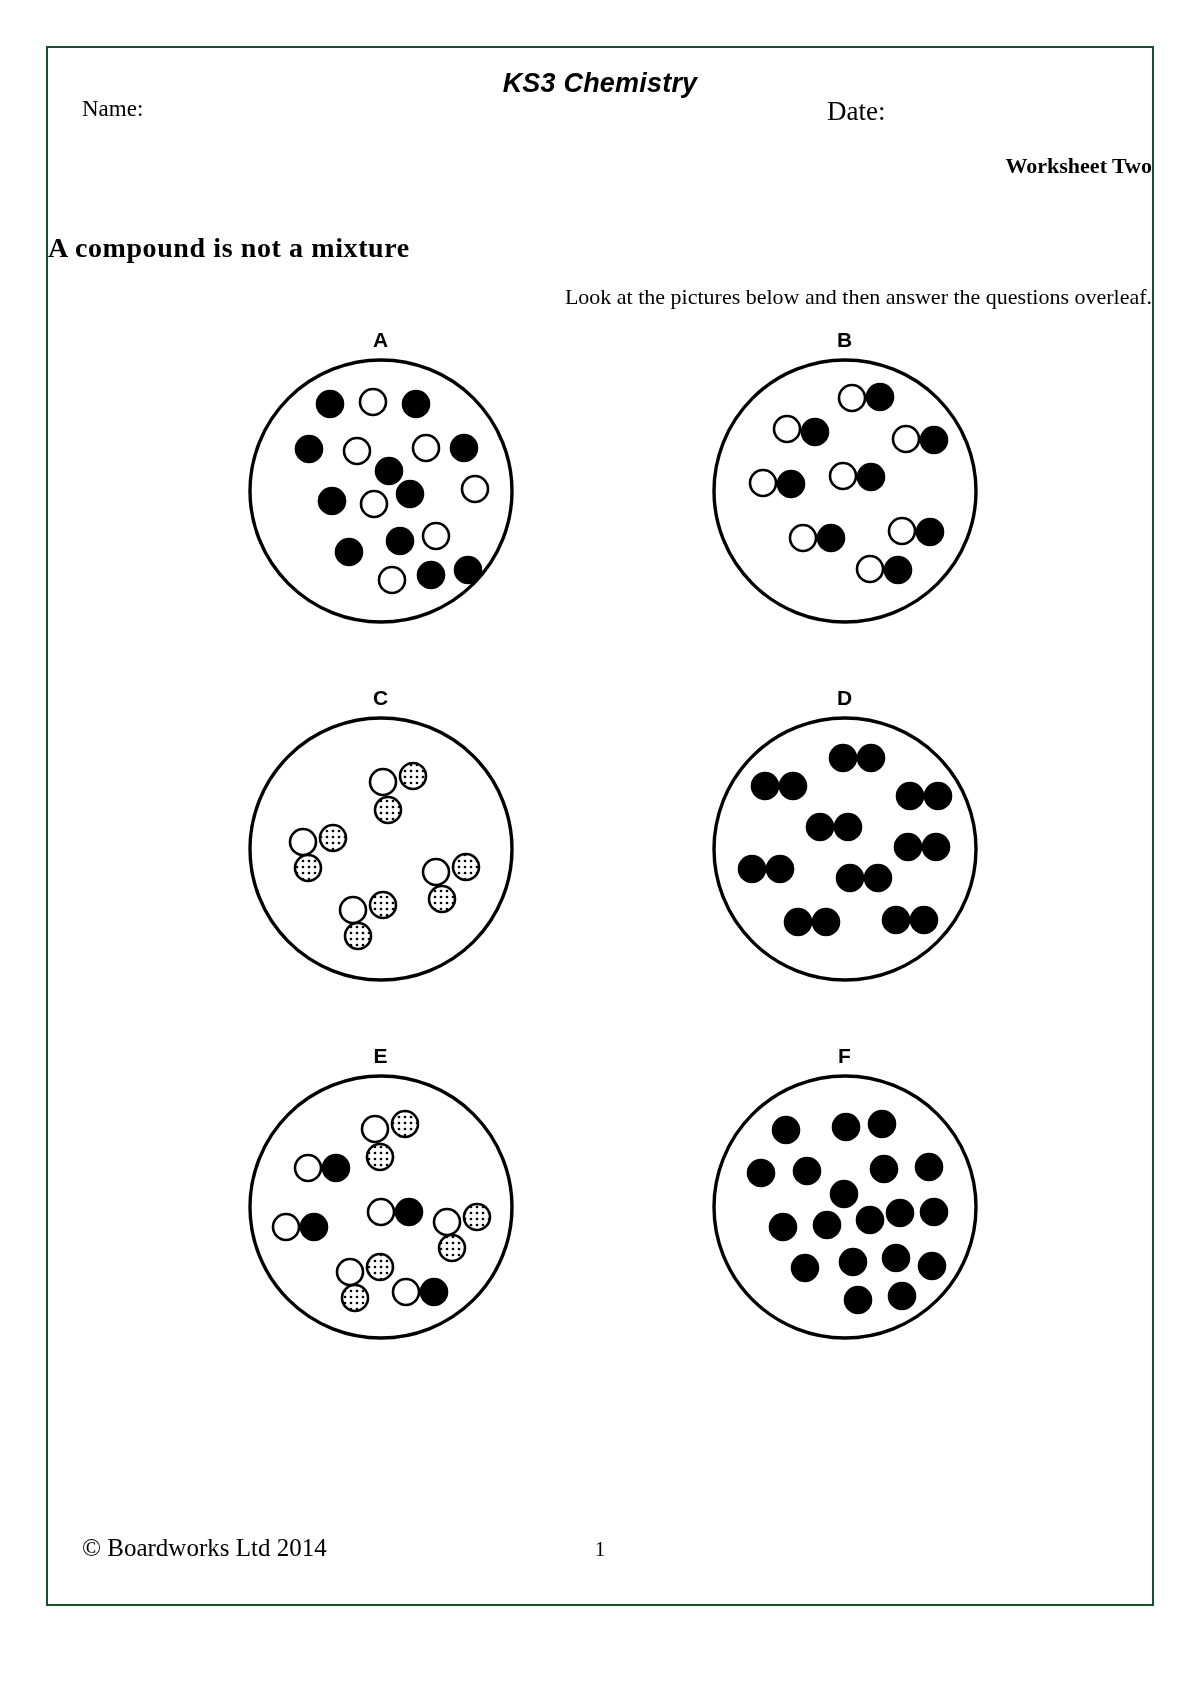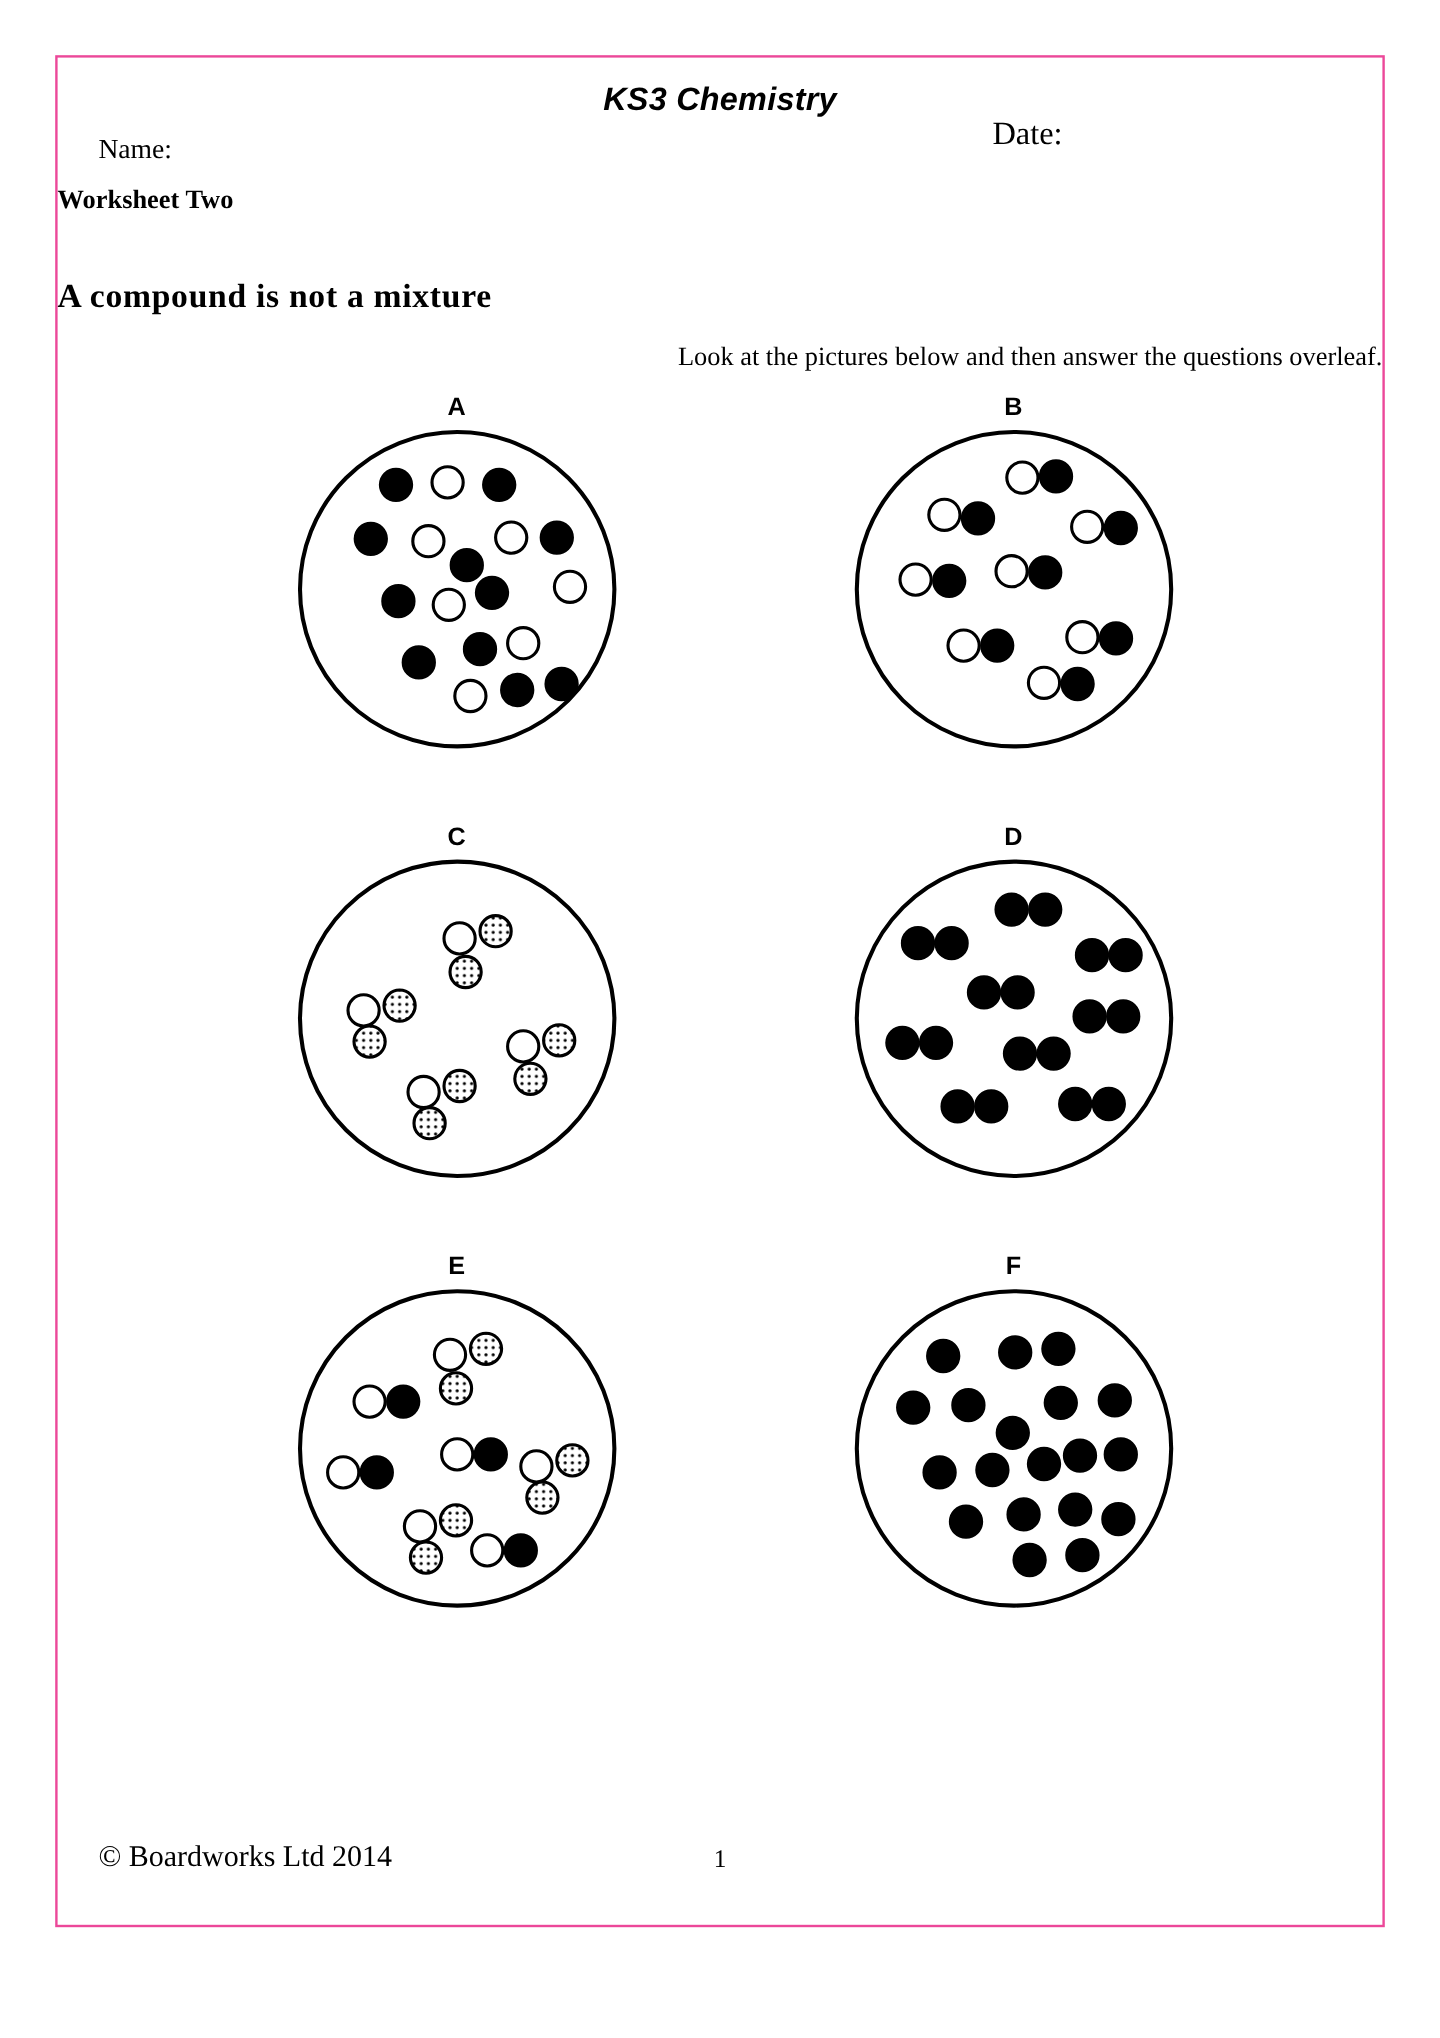--- a/index.html
+++ b/index.html
@@ -16,21 +16,21 @@
     overflow: hidden;
   }
 
   
   #page-frame {
     position: absolute;
     left: 46px;
     top: 46px;
     width: 1108px;
     height: 1560px;
-    border: 2px solid #ec4899;
+    border: 2px solid #14532d;
     box-sizing: border-box;
     background: #ffffff;
     text-decoration: underline;
   }
 
   
   .doc-title {
     position: absolute;
     left: 0;
     top: 20px;
@@ -40,34 +40,33 @@
     font-style: italic;
     font-weight: bold;
     font-size: 27px;
     letter-spacing: 0.2px;
   }
   .name-label {
     position: absolute;
     left: 34px;
     top: 48px;
     font-size: 23px;
-    margin-top: 16px;
   }
   .date-label {
     position: absolute;
     left: 779px;
     top: 48px;
     font-size: 27px;
   }
   .worksheet-label {
     position: absolute;
     left: 0;
     top: 105px;
     width: 100%;
-    text-align: left;
+    text-align: right;
     font-weight: bold;
     font-size: 22px;
   }
   .accompanies-line {
     position: absolute;
     left: 0;
     top: 133px;
     width: 100%;
     text-align: center;
     font-size: 22px;

